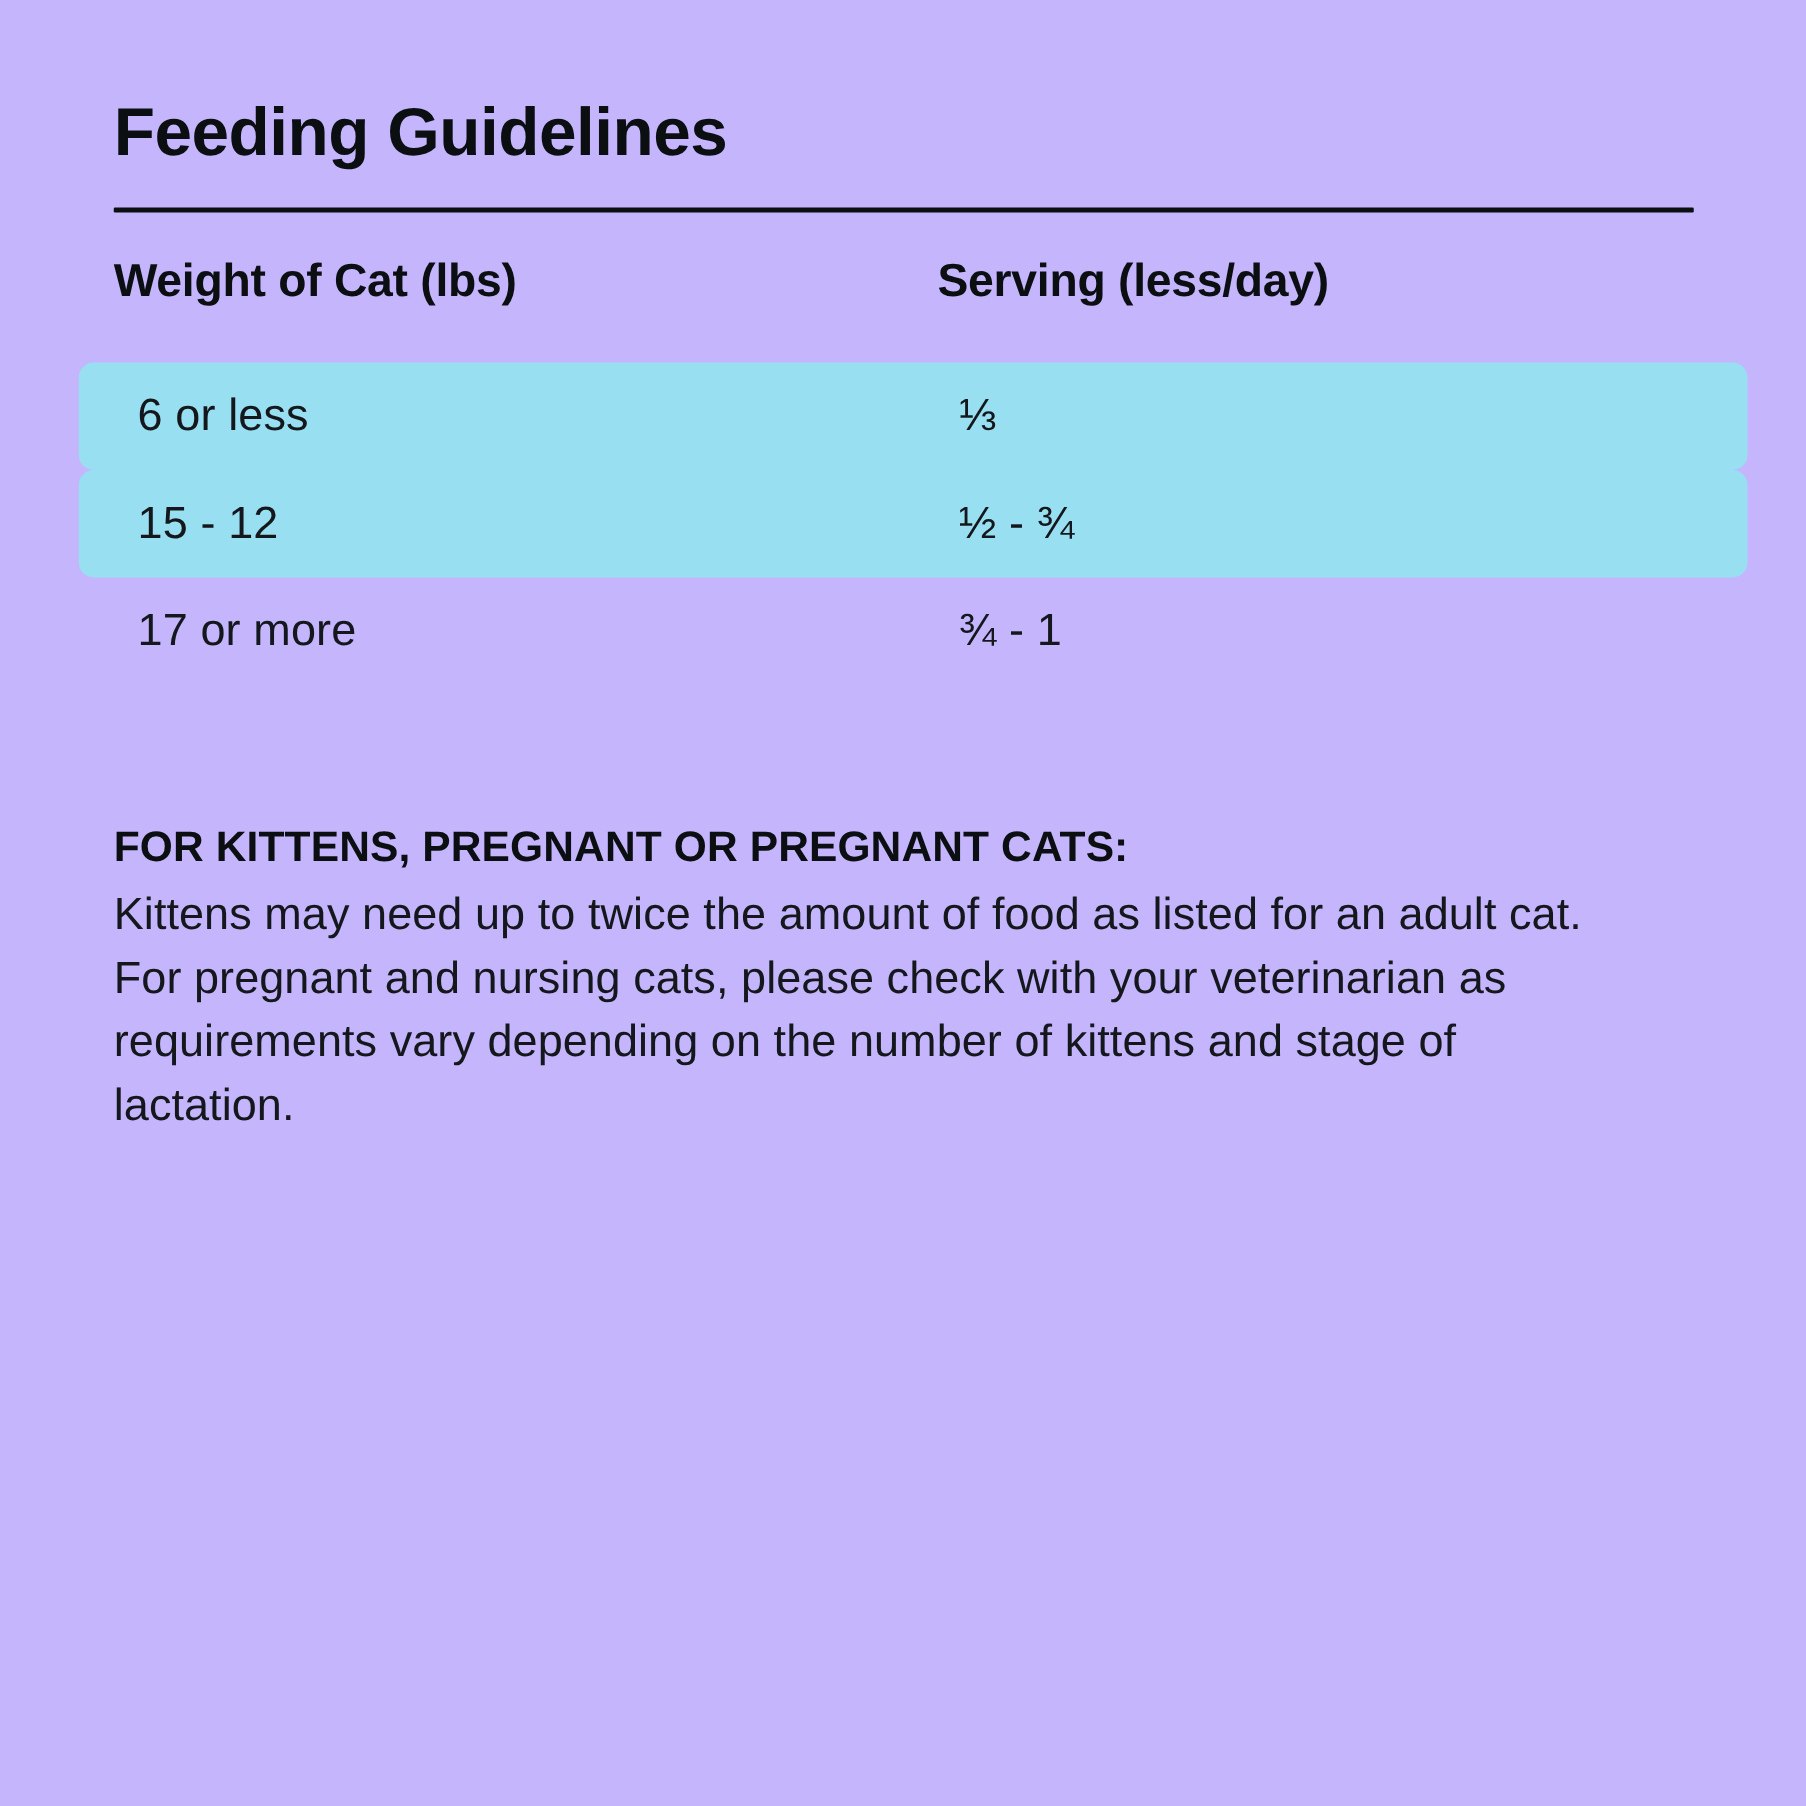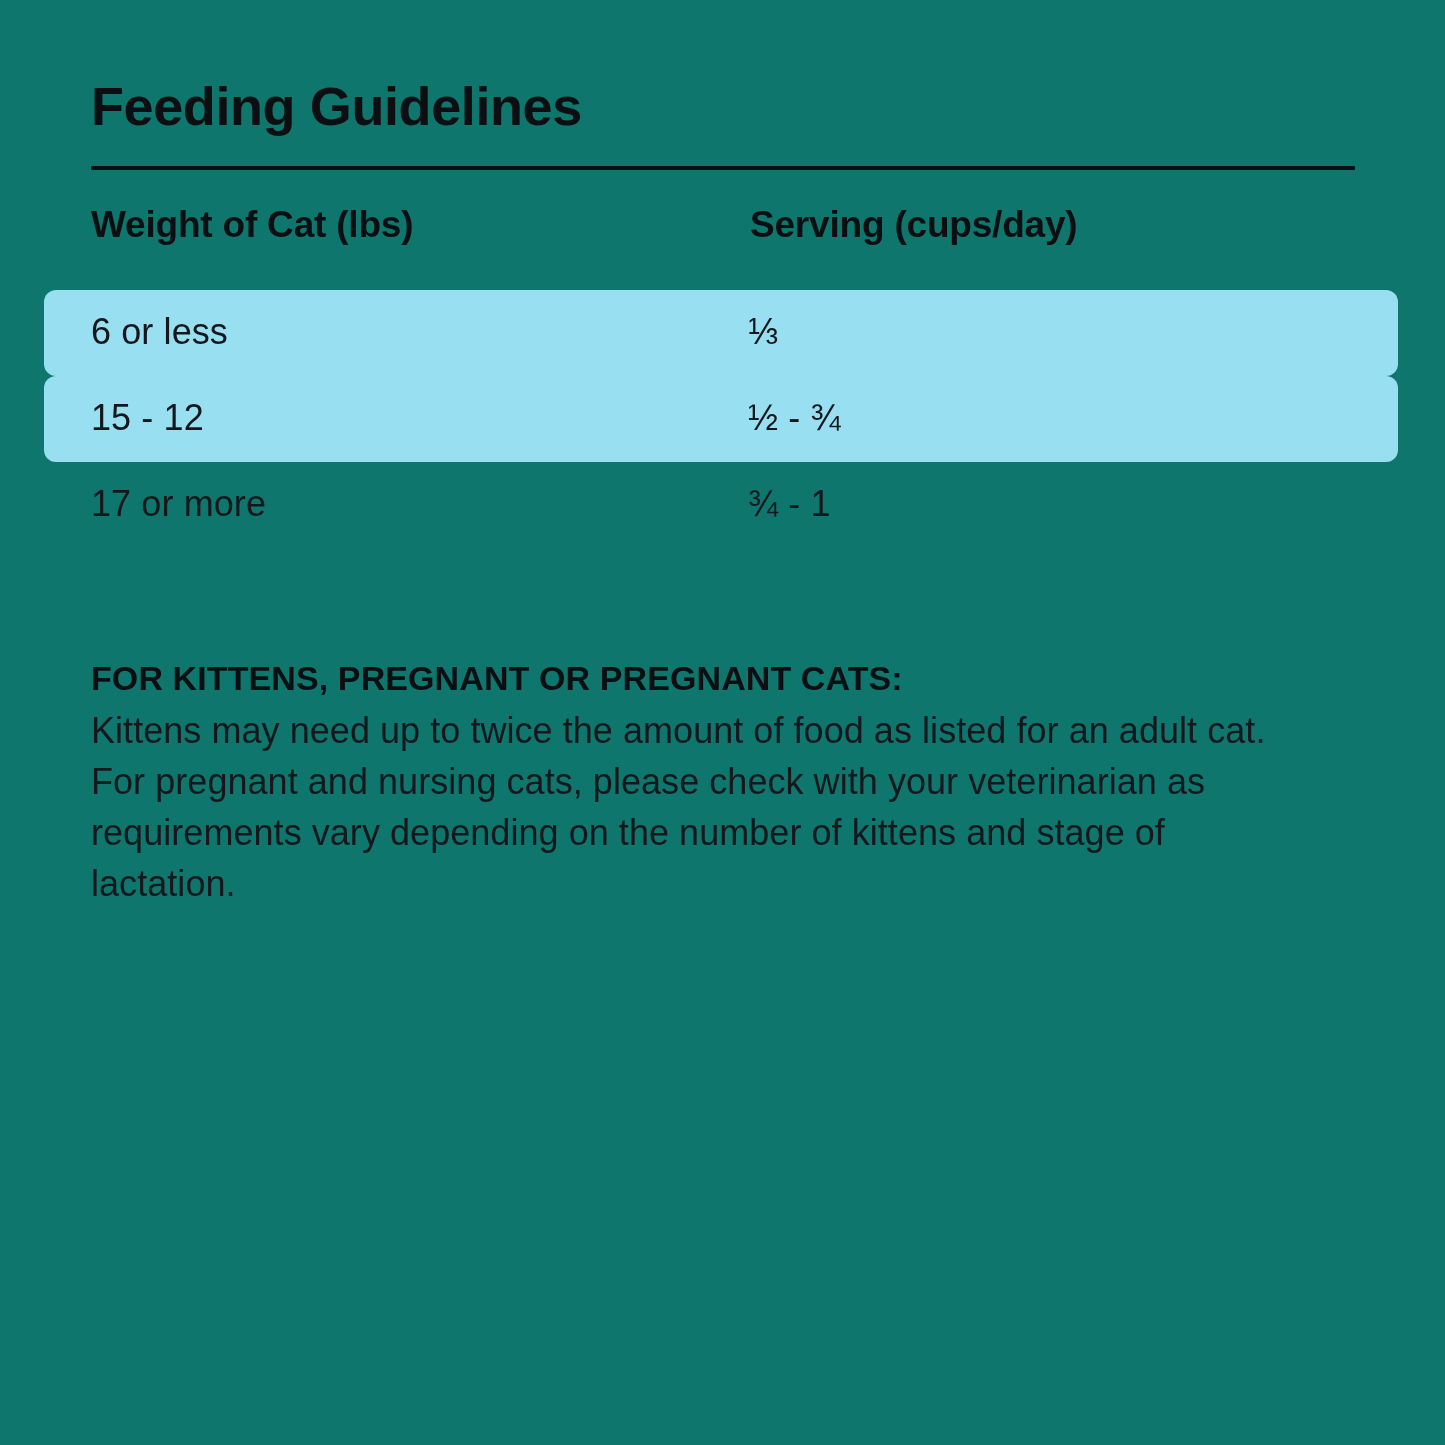--- a/index.html
+++ b/index.html
@@ -11,21 +11,21 @@
     height: 1445px;
     background: #55c6e8;
     font-family: "Liberation Sans", sans-serif;
     overflow: hidden;
   }
 
   #panel {
     position: relative;
     width: 1445px;
     height: 1445px;
-    background: #0f766e;
+    background: #c4b5fd;
     box-sizing: border-box;
   }
 
   
   #title-block {
     position: absolute;
     left: 91px;
     top: 78px;
     width: 1264px;
   }
@@ -71,20 +71,21 @@
     color: #0c0f12;
     letter-spacing: -0.2px;
     white-space: nowrap;
     line-height: 1;
   }
   .tbl-head .cell-weight { left: 91px; }
   .tbl-head .cell-serving { left: 750px; }
 
   .tbl-rows {
     position: relative;
+    padding-left: 19px;
   }
 
   .tbl-row {
     position: relative;
     height: 86px;
     box-sizing: border-box;
   }
   .tbl-row .row-bg {
     position: absolute;
     left: 44px;
@@ -143,21 +144,21 @@
 
   <div id="title-block">
     <h1 id="page-title">Feeding Guidelines</h1>
   </div>
   <div id="title-rule"></div>
 
   <div id="feeding-table">
 
     <div class="tbl-head">
       <div class="cell-weight">Weight of Cat (lbs)</div>
-      <div class="cell-serving">Serving (cups/day)</div>
+      <div class="cell-serving">Serving (less/day)</div>
     </div>
 
     <div class="tbl-rows">
 
       <div class="tbl-row alt">
         <div class="row-bg"></div>
         <div class="cell cell-weight">6 or less</div>
         <div class="cell cell-serving">⅓</div>
       </div>
 

